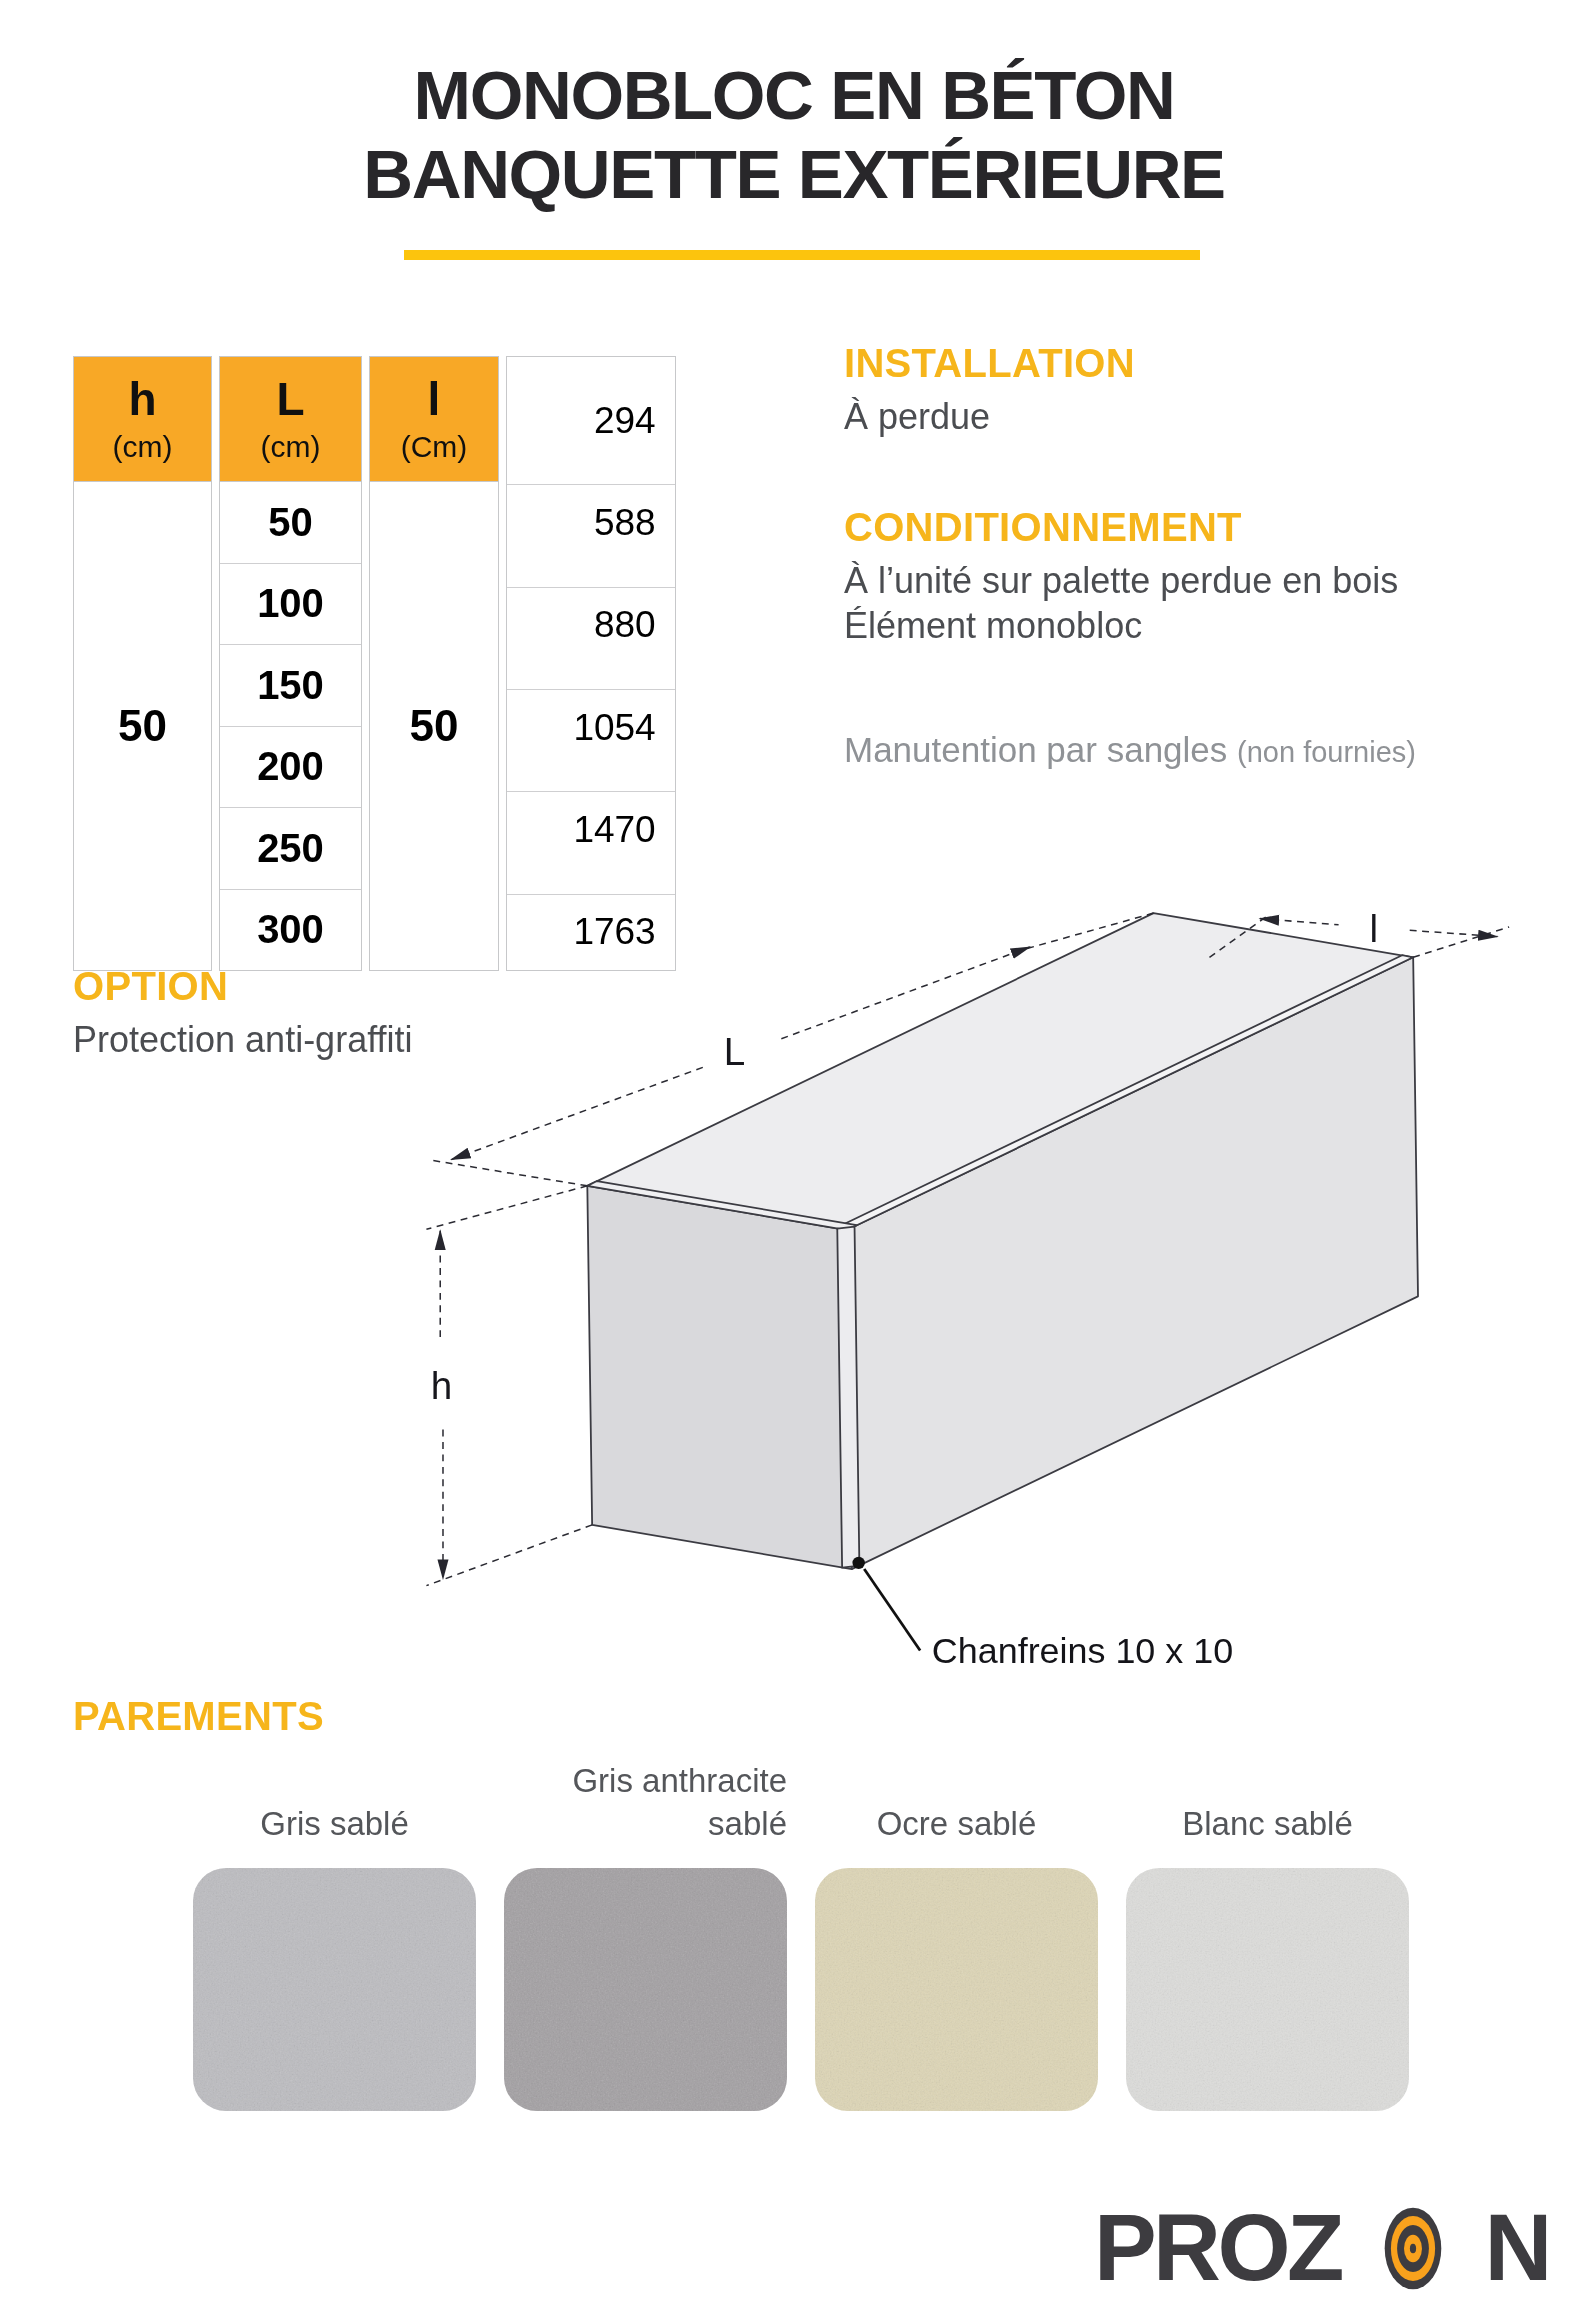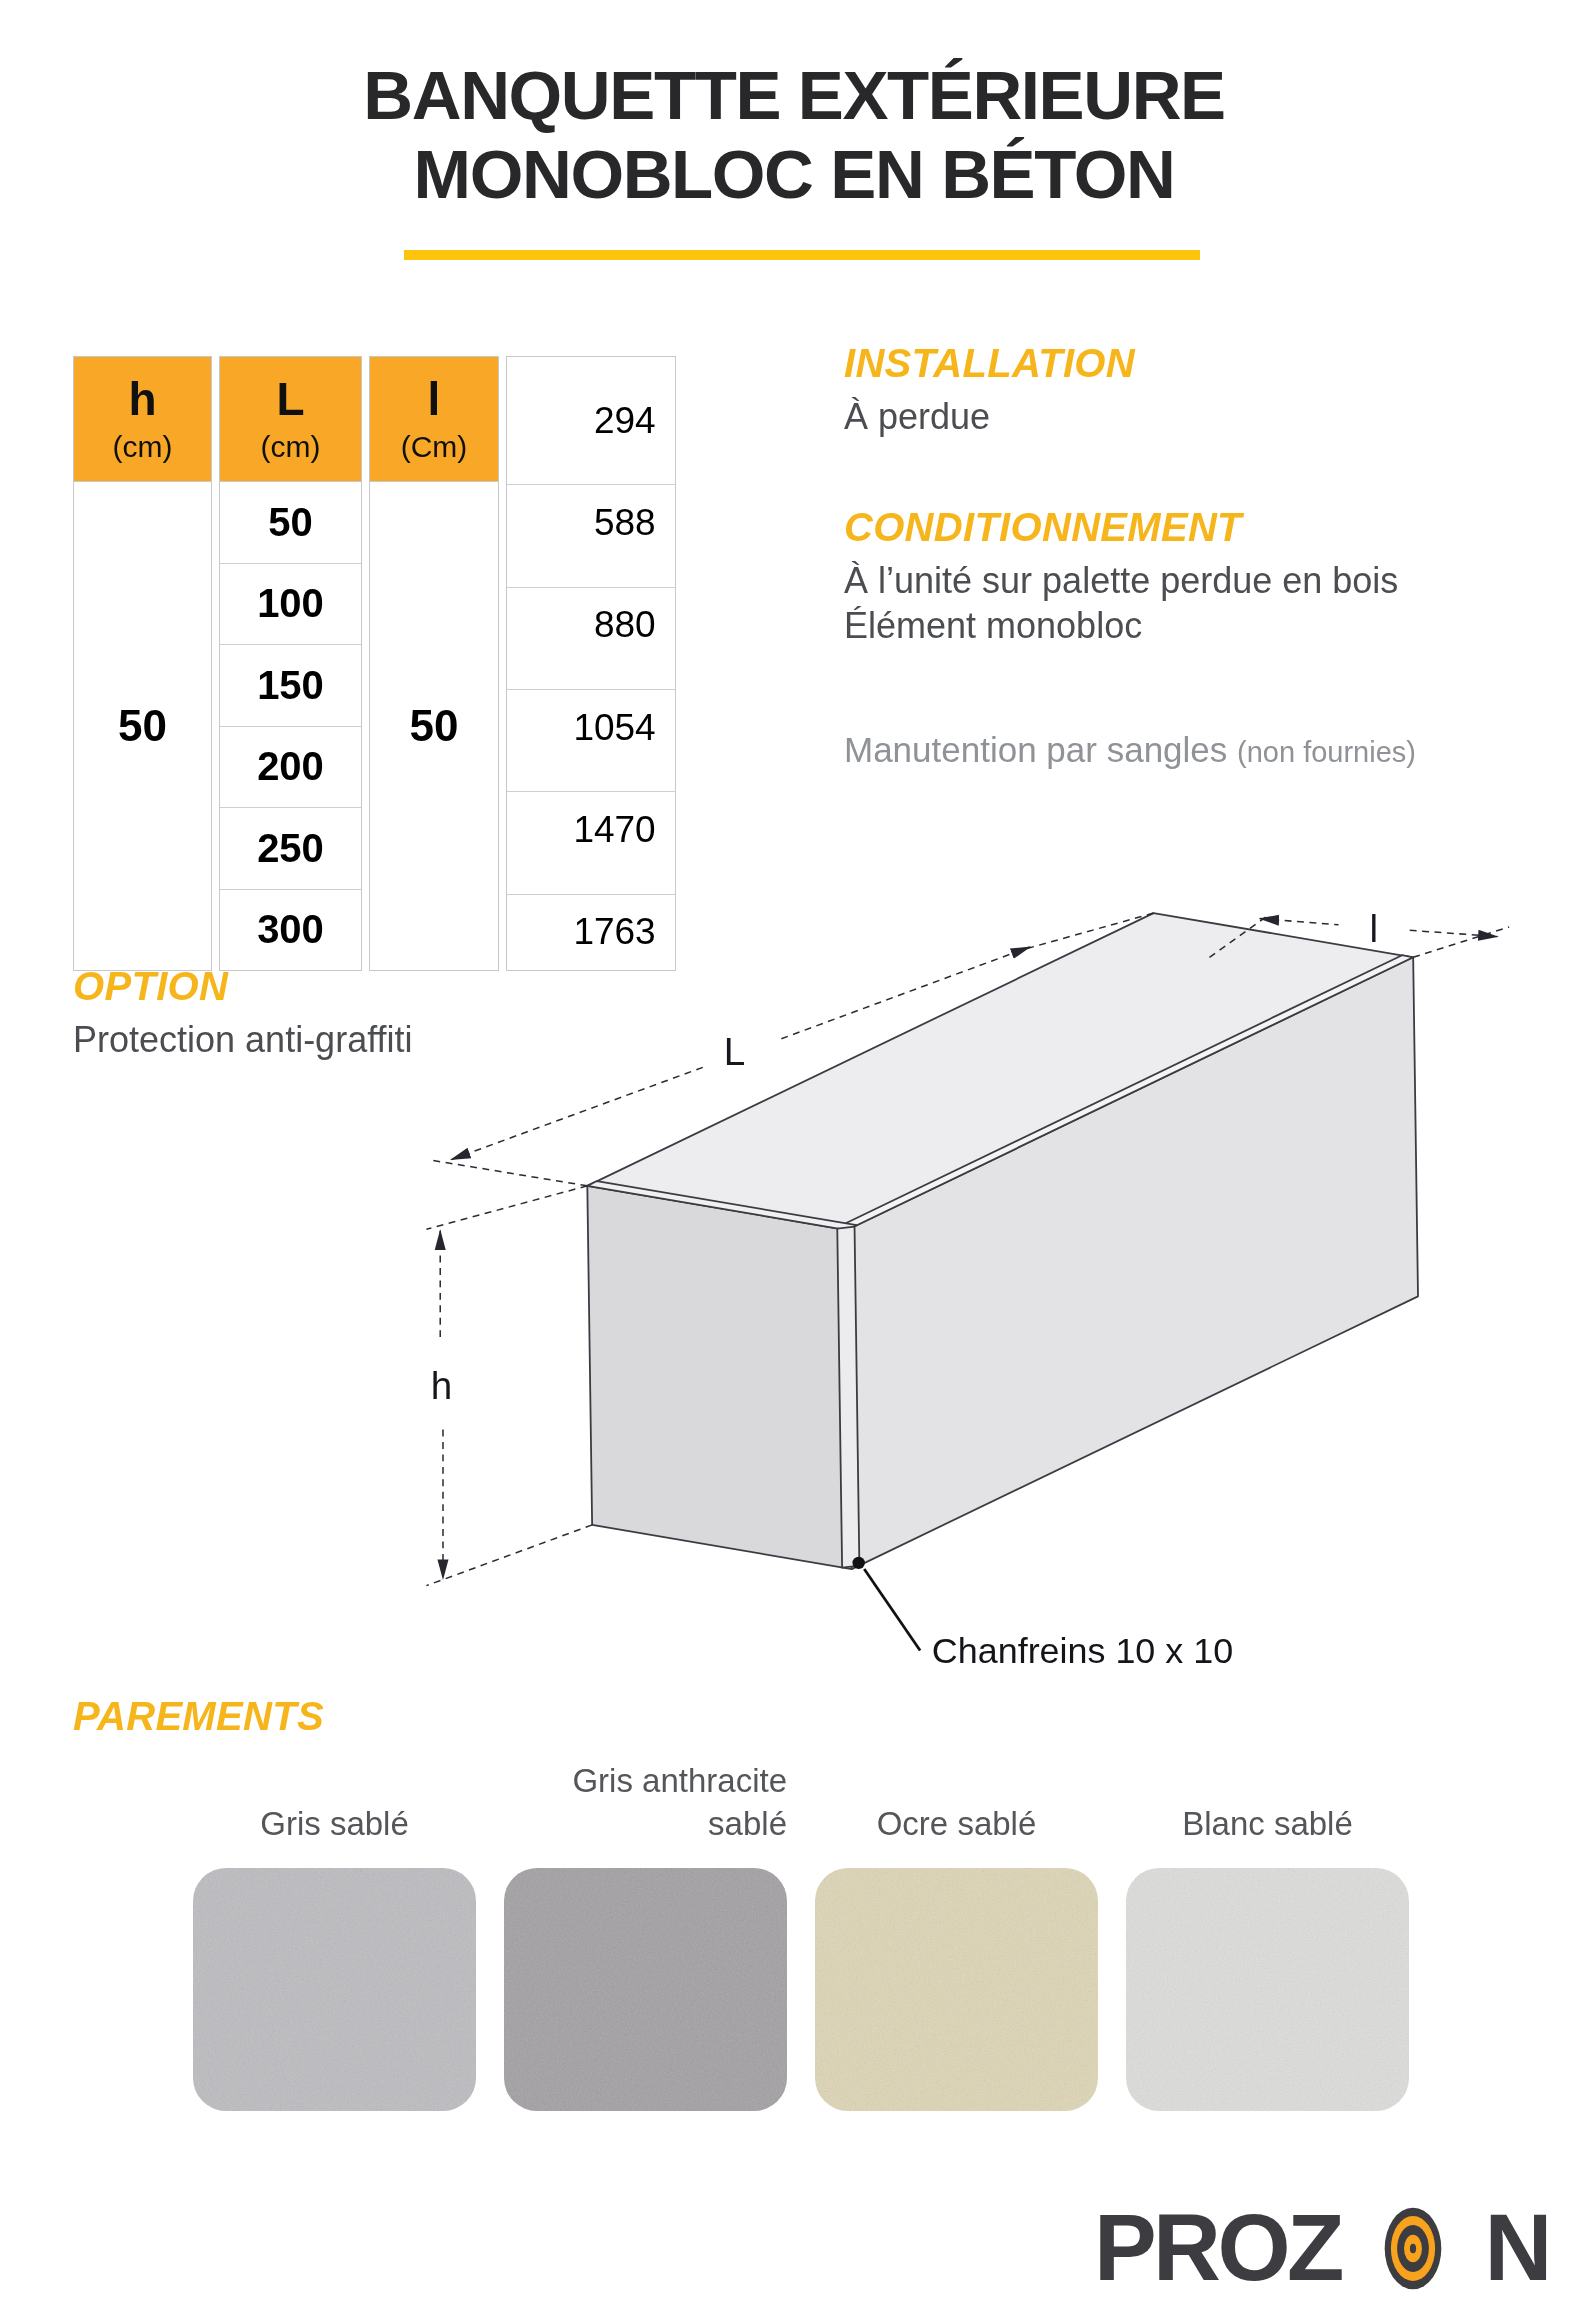--- a/index.html
+++ b/index.html
@@ -27,21 +27,21 @@
   .col-body{flex:1;display:flex;flex-direction:column;}
   .merged-cell{flex:1;display:flex;align-items:center;justify-content:center;
         font-size:44px;font-weight:bold;color:#000;}
   .cell{flex:1;display:flex;align-items:center;justify-content:center;
         font-size:40px;font-weight:bold;color:#000;}
   .cell + .cell{border-top:1.4px solid #cfcfd1;}
   .col-poids .cell{font-weight:normal;font-size:37px;justify-content:flex-end;padding-right:19.3px;margin-top:26px;}
 
   
   .yellow-heading{font-weight:bold;font-size:40px;letter-spacing:0.3px;
-        color:var(--accent,#F6B51B);line-height:1;font-style:italic;}
+        color:var(--accent,#F6B51B);line-height:1;}
   .info-block{position:absolute;left:844px;}
   #installation{top:343px;}
   #conditionnement{top:507px;}
   .info-text{font-size:36px;color:#4b4d51;line-height:1.24;margin-top:12.4px;}
   #manutention{position:absolute;left:844px;top:730px;font-size:35px;color:#8f9296;text-align:right;}
   #manutention .note{font-size:29px;}
 
   
   #option{position:absolute;left:73px;top:966px;}
 
@@ -69,22 +69,22 @@
   .logo-target{width:58px;height:83px;margin:0 2.8px;}
   .ring-dark{fill:var(--logo-gray,#3d3c40);}
   .ring-orange{fill:var(--logo-orange,#F9A21D);}
 </style>
 </head>
 <body>
 
 <div class="page">
 
   <div class="title">
+    <div>MONOBLOC EN BÉTON</div>
     <div>BANQUETTE EXTÉRIEURE</div>
-    <div>MONOBLOC EN BÉTON</div>
   </div>
   <div class="title-rule"></div>
 
   <div class="spec">
 
     <div class="col">
       <div class="col-head">
         <div class="hdr-letter">h</div>
         <div class="hdr-unit">(cm)</div>
       </div>

